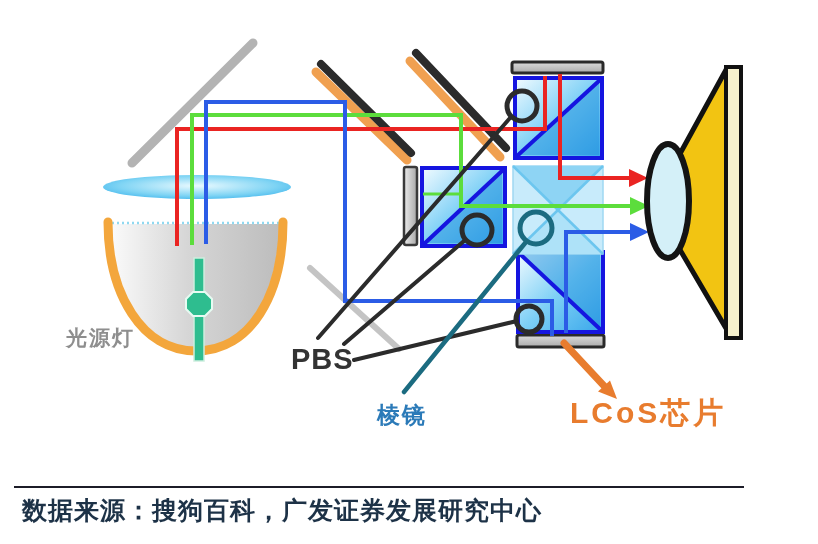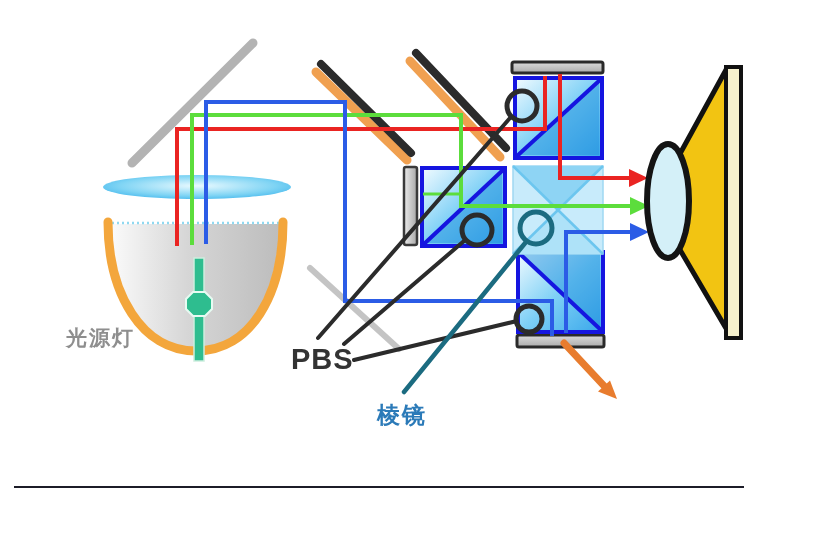--- a/index.html
+++ b/index.html
@@ -133,16 +133,18 @@
     </g>
     <g>
       <line x1="564" y1="343" x2="606" y2="388" stroke="#e87c2e" stroke-width="7" stroke-linecap="round"></line>
       <polygon points="617,399 598,391.5 610,380.5" fill="#e87c2e"></polygon>
     </g>
   </svg>
 
   <div class="label lamp-label">光源灯</div>
   <div class="label pbs-label">PBS</div>
   <div class="label prism-label">棱镜</div>
+  <div class="label lcos-label">LCoS芯片</div>
 
   <div class="divider"></div>
+  <div class="caption">数据来源：搜狗百科，广发证券发展研究中心</div>
 
 </div>
 
 </body></html>

